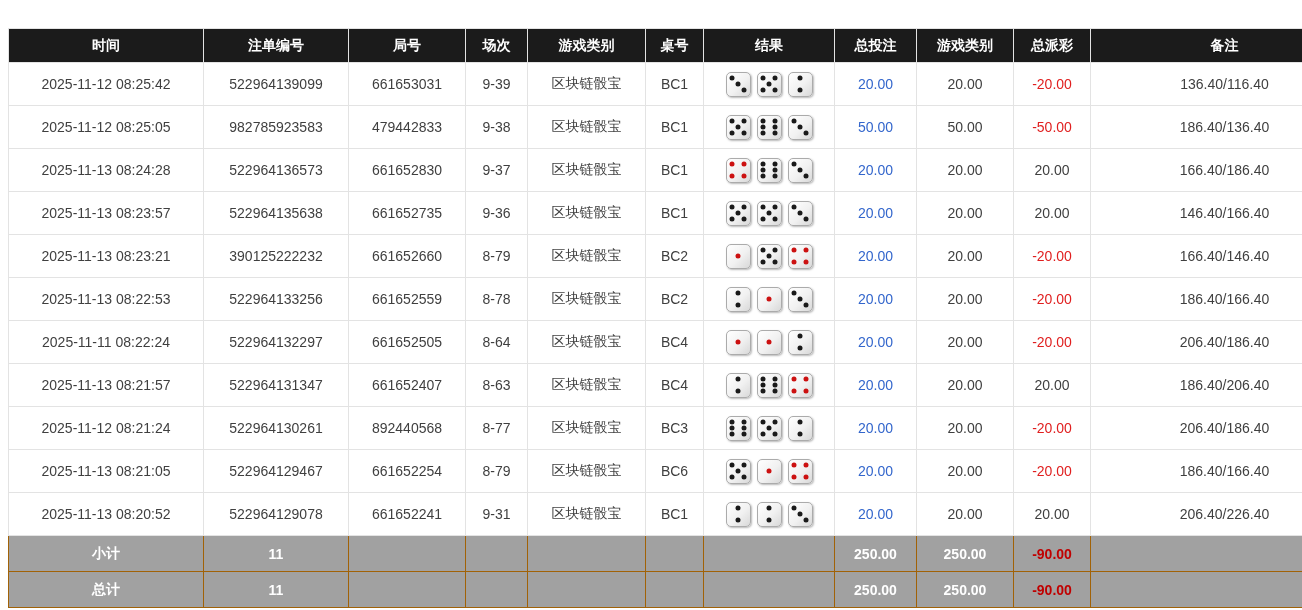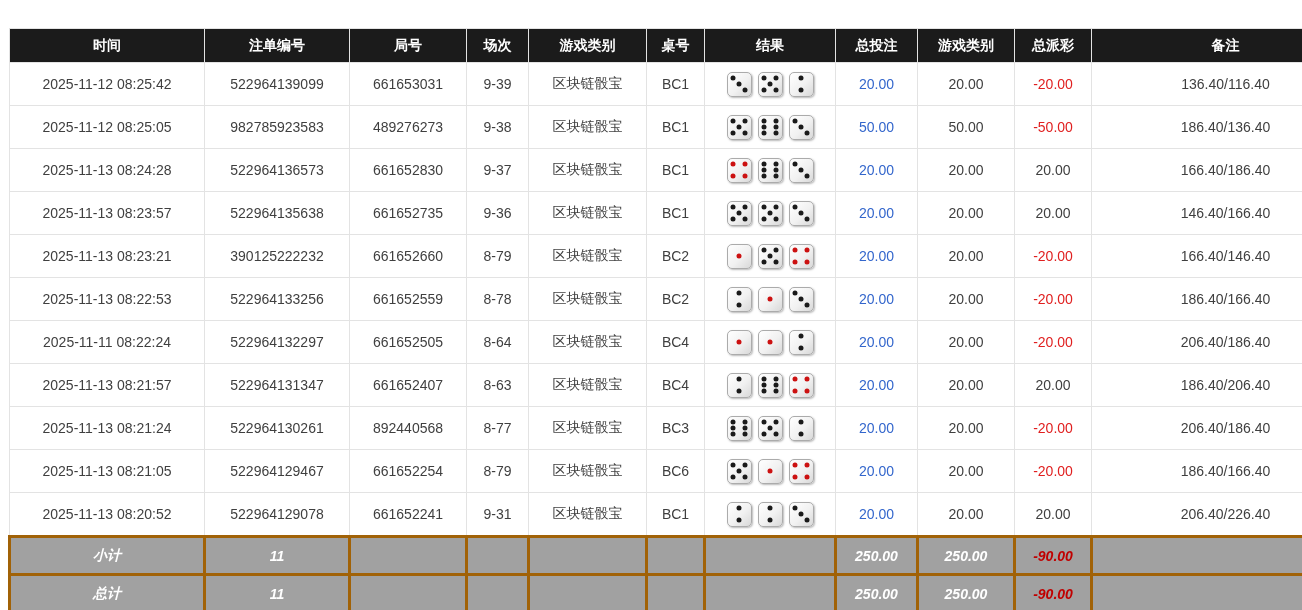--- a/index.html
+++ b/index.html
@@ -30,21 +30,21 @@
   td{
     height:42px;text-align:center;font-size:14px;color:var(--body-text,#3f3f3f);
     border:1px solid var(--row-border,#e3e3e3);padding:0 2px;background:#fff;
     white-space:nowrap;overflow:hidden;
   }
   td.blue{color:var(--bet-blue,#3366cc);}
   td.neg{color:var(--negative-red,#e01f1f);}
 
   tr.summary td{
     background:var(--summary-bg,#a1a1a1);color:var(--summary-text,#fff);
-    font-weight:bold;height:35px;border:3px solid #a16207;font-style:italic;
+    font-weight:bold;height:35px;border:1px solid #a16207;
   }
   tr.summary td.neg{color:var(--summary-negative,#c00000);}
 
   
   .dice-box{display:inline-flex;align-items:center;justify-content:center;gap:6px;vertical-align:middle;}
   .die{
     position:relative;display:inline-block;width:23px;height:23px;
     border:1px solid #ababab;border-radius:5px;
     background:linear-gradient(135deg,#ffffff 0%,#f1f1f1 55%,#d8d8d8 100%);
     box-shadow:1px 1px 2px rgba(0,0,0,.28);
@@ -115,21 +115,21 @@
               </span>
             </span></td>
           <td class="blue">20.00</td>
           <td>20.00</td>
           <td class="neg">-20.00</td>
           <td>136.40/116.40</td>
         </tr>
         <tr>
           <td>2025-11-12 08:25:05</td>
           <td>982785923583</td>
-          <td>489276273</td>
+          <td>479442833</td>
           <td>9-38</td>
           <td>区块链骰宝</td>
           <td>BC1</td>
           <td><span class="dice-box">
               <span class="die">
                 <span class="pip" style="left: 26%; top: 26%;"></span>
                 <span class="pip" style="left: 74%; top: 26%;"></span>
                 <span class="pip" style="left: 50%; top: 50%;"></span>
                 <span class="pip" style="left: 26%; top: 74%;"></span>
                 <span class="pip" style="left: 74%; top: 74%;"></span>
@@ -325,21 +325,21 @@
                 <span class="pip red" style="left: 26%; top: 74%;"></span>
                 <span class="pip red" style="left: 74%; top: 74%;"></span>
               </span>
             </span></td>
           <td class="blue">20.00</td>
           <td>20.00</td>
           <td>20.00</td>
           <td>186.40/206.40</td>
         </tr>
         <tr>
-          <td>2025-11-13 08:21:24</td>
+          <td>2025-11-12 08:21:24</td>
           <td>522964130261</td>
           <td>892440568</td>
           <td>8-77</td>
           <td>区块链骰宝</td>
           <td>BC3</td>
           <td><span class="dice-box">
               <span class="die">
                 <span class="pip" style="left: 26%; top: 26%;"></span>
                 <span class="pip" style="left: 74%; top: 26%;"></span>
                 <span class="pip" style="left: 26%; top: 50%;"></span>

